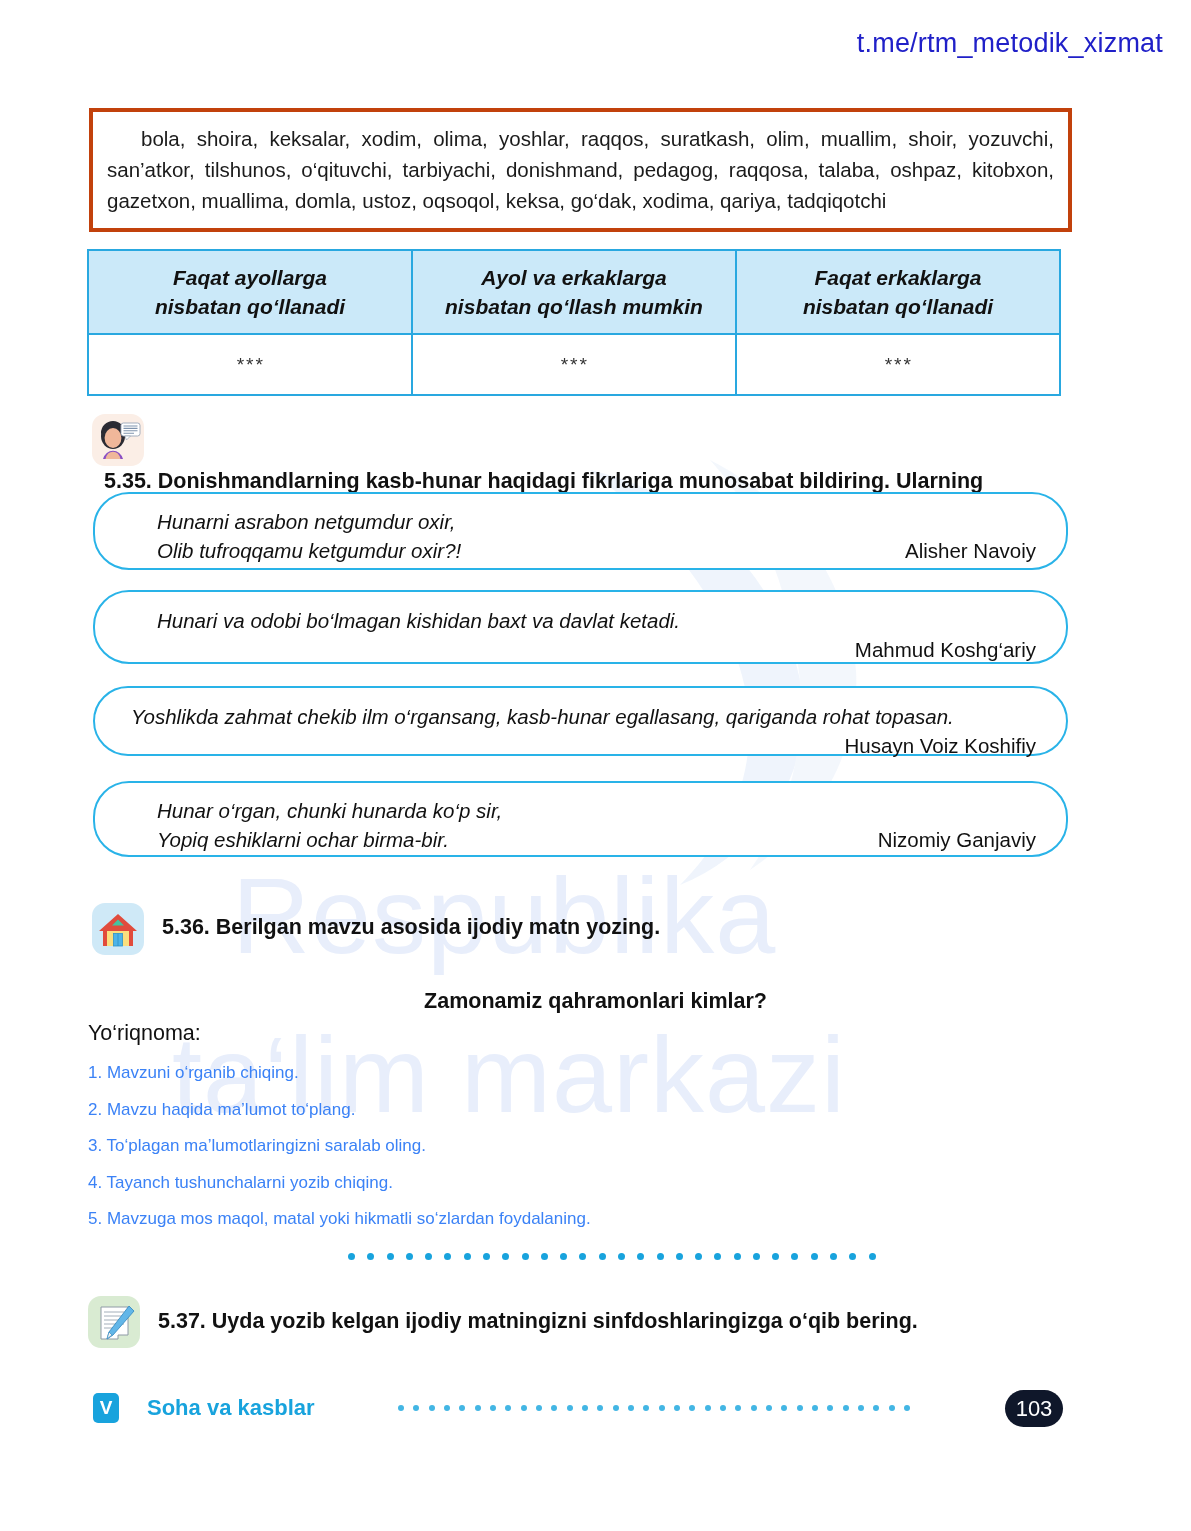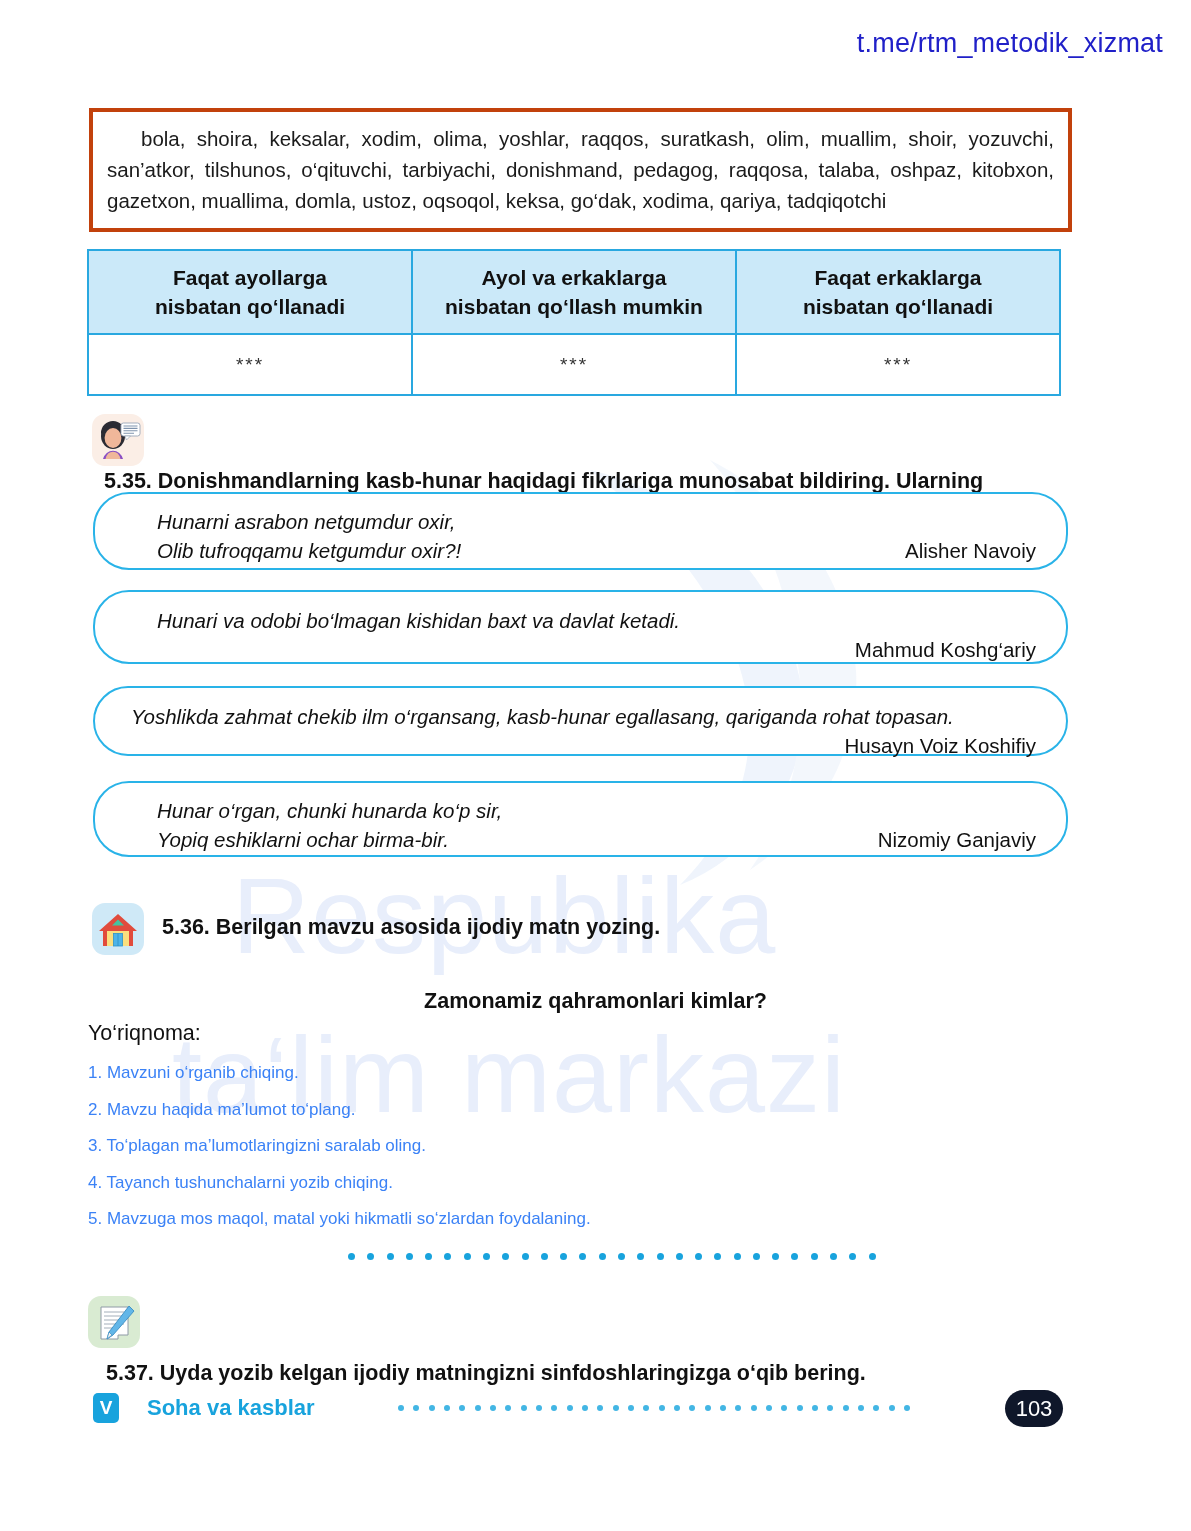--- a/index.html
+++ b/index.html
@@ -95,20 +95,21 @@
     left: 87px;
     top: 249px;
     width: 974px;
     border-collapse: collapse;
     table-layout: fixed;
   }
   .tbl th, .tbl td {
     border: 2px solid #29a8e0;
     text-align: center;
     vertical-align: middle;
+    font-style: italic;
   }
   .tbl th {
     background: #cbe9f9;
     font-size: 21px;
     font-weight: bold;
     line-height: 29px;
     padding: 12px 6px;
     color: #111;
   }
   .tbl td {
@@ -136,21 +137,21 @@
     font-size: 21.5px;
     font-weight: bold;
     line-height: 30px;
     color: #111;
   }
 
   #task535 { left: 92px; top: 414px; width: 980px; flex-direction: column; }
   #task535 .task-text { margin-left: 12px; width: 912px; }
   #task536 { left: 92px; top: 903px; width: 980px; }
   #task536 .task-text { margin-left: 18px; padding-top: 9px; }
-  #task537 { left: 88px; top: 1296px; width: 980px; flex-direction: column; }
+  #task537 { left: 88px; top: 1296px; width: 980px; }
   #task537 .task-text { margin-left: 18px; padding-top: 10px; }
 
   .icon-person { background: #fbeee6; }
   .icon-house  { background: #cfe9f7; }
   .icon-note   { background: #d9ebd2; }
 
   
   .quote {
     position: absolute;
     left: 93px;

